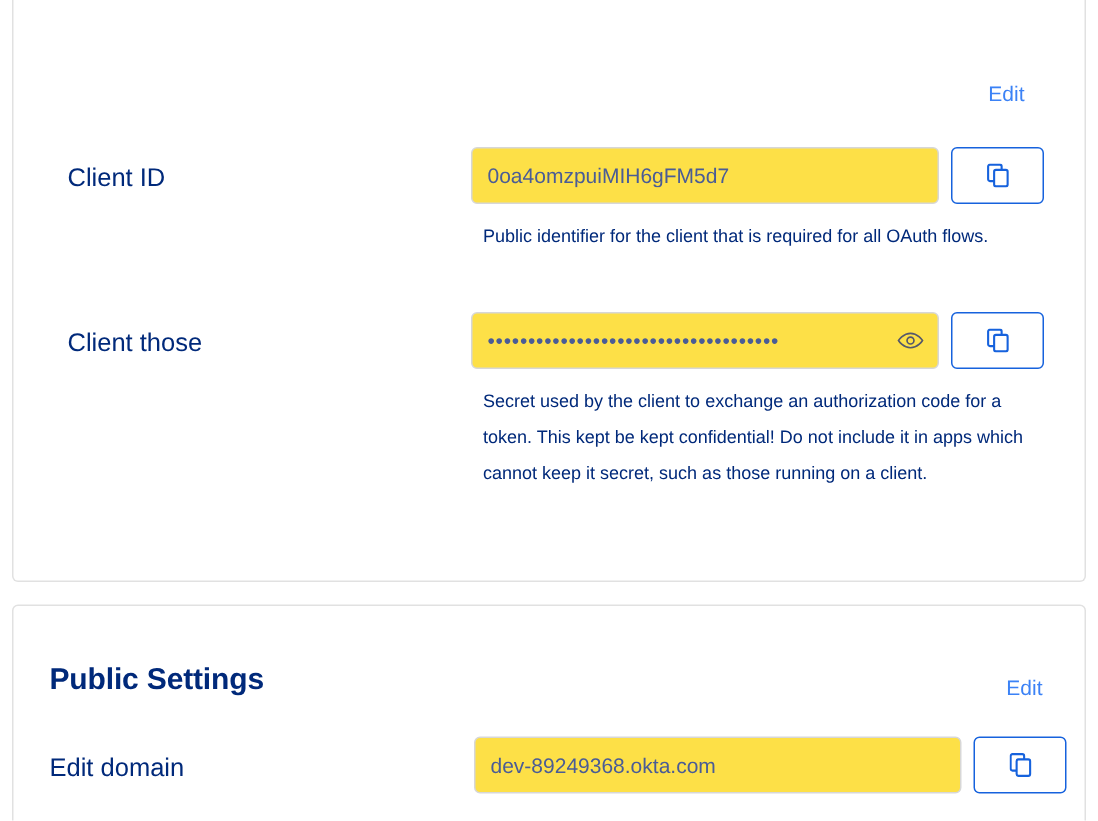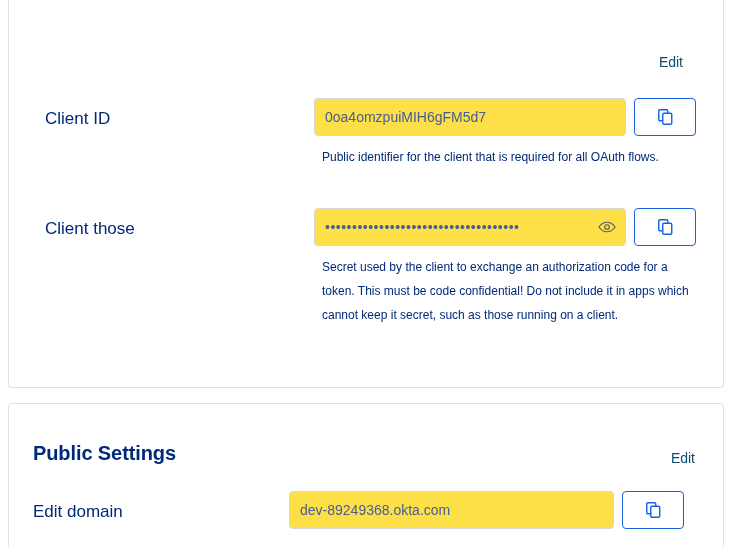--- a/index.html
+++ b/index.html
@@ -53,21 +53,21 @@
     font-weight: bold;
     color: #00297a;
     letter-spacing: -0.1px;
   }
   .card-credentials .card-title { left: 36px; top: 38px; }
   .card-general .card-title { left: 24px; top: 38px; }
 
   .edit-link {
     position: absolute;
     font-size: 14px;
-    color: #0c4a6e;
+    color: #3b82f6;
     cursor: pointer;
     text-decoration: none;
     padding: 2px 4px;
   }
   .card-credentials .edit-link { right: 36px; top: 52px; }
   .card-general .edit-link { right: 24px; top: 444px; }
   .card-general .edit-link { position: absolute; right: 24px; top: 44px; }
 
   .field-label {
     position: absolute;
@@ -192,32 +192,32 @@
       <div class="copy-btn">
         <span>
           <svg width="15" height="16" viewBox="0 0 15 16" fill="none" xmlns="http://www.w3.org/2000/svg">
             <rect x="0.75" y="0.75" width="9" height="11" rx="1.2" stroke="#1662dd" stroke-width="1.4"></rect>
             <rect x="4.75" y="4.25" width="9" height="11" rx="1.2" fill="#ffffff" stroke="#1662dd" stroke-width="1.4"></rect>
           </svg>
         </span>
       </div>
     </div>
 
-    <div class="helper-text" style="left:313px; top:255px; width:375px;">Secret used by the client to exchange an authorization code for a token. This must be code confidential! Do not include it in apps which cannot keep it secret, such as those running on a client.</div>
+    <div class="helper-text" style="left:313px; top:255px; width:375px;">Secret used by the client to exchange an authorization code for a token. This kept be kept confidential! Do not include it in apps which cannot keep it secret, such as those running on a client.</div>
 
   </section>
 
   <section class="card card-general">
 
     <div class="card-title">Public Settings</div>
     <div class="edit-link">Edit</div>
 
     <div class="field-label" style="left:24px; top:99px;">Edit domain</div>
 
-    <div class="input-wrap" style="left:280px; top:87px;">
+    <div class="input-wrap" style="left:307px; top:87px;">
       <div class="text-input" style="width:325px;">
         <span class="val">dev-89249368.okta.com</span>
       </div>
       <div class="copy-btn">
         <span>
           <svg width="15" height="16" viewBox="0 0 15 16" fill="none" xmlns="http://www.w3.org/2000/svg">
             <rect x="0.75" y="0.75" width="9" height="11" rx="1.2" stroke="#1662dd" stroke-width="1.4"></rect>
             <rect x="4.75" y="4.25" width="9" height="11" rx="1.2" fill="#ffffff" stroke="#1662dd" stroke-width="1.4"></rect>
           </svg>
         </span>

